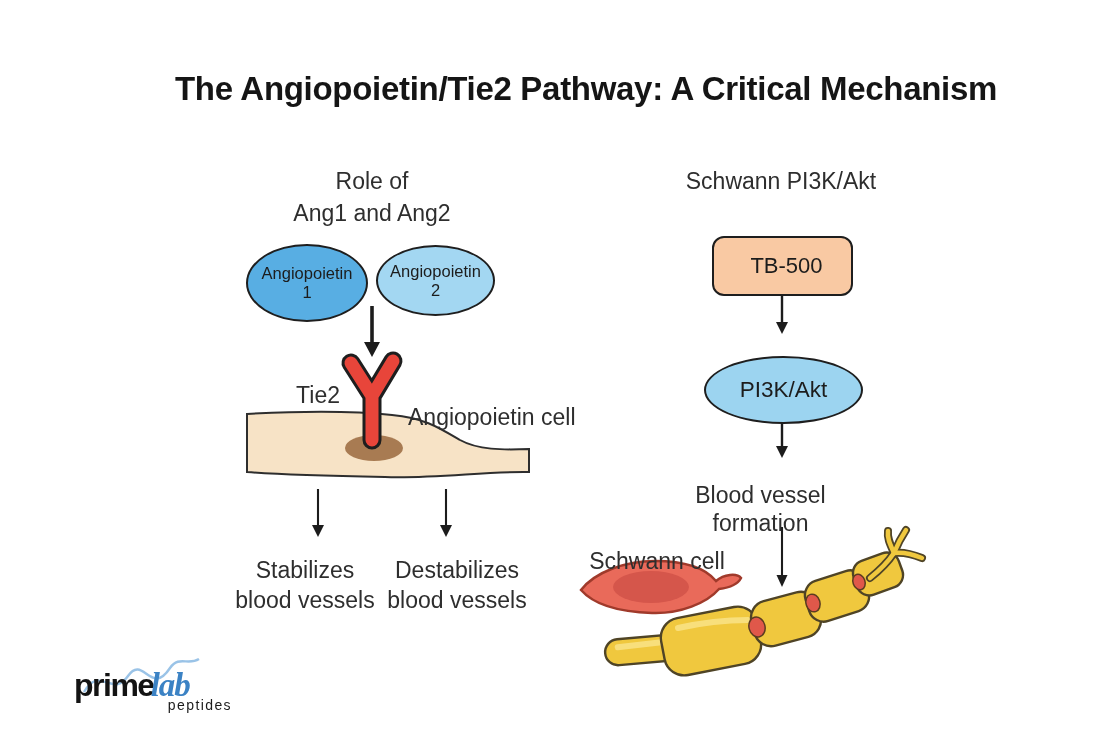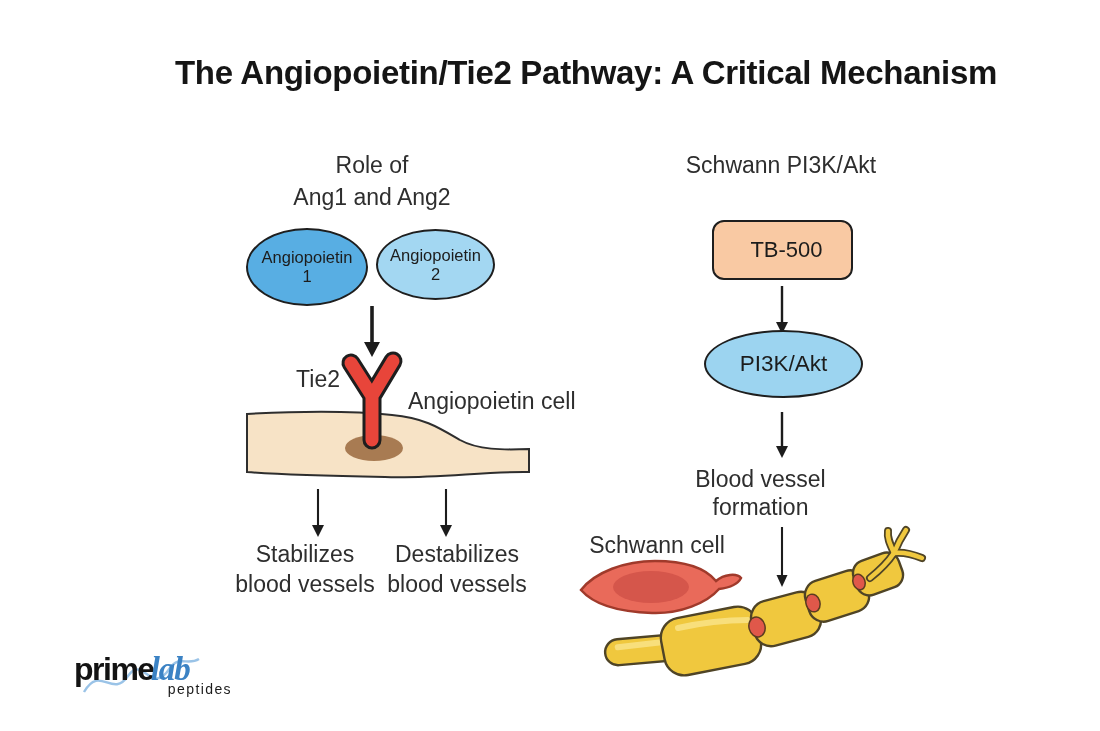--- a/index.html
+++ b/index.html
@@ -1,20 +1,20 @@
 <!DOCTYPE html>
 <html style="--ang1: #58aee3; --ang2: #a3d7f2; --pi3k: #9cd4f0; --tb500: #f9c9a3; --cell_band: #f7e3c6; --nucleus: #a87b52; --receptor_red: #e8453a; --schwann_body: #e96a5a; --schwann_nucleus: #d5564b; --schwann_outline: #a03a2b; --nerve_yellow: #f0c83e; --nerve_outline: #4f4426; --node_red: #e0584a; --outline_dark: #1e1e1e; --text: #2e2e2e; --logo_blue: #3b82c4; --logo_script: #8fbce4;"><head>
 <meta charset="utf-8">
 <style>
   html,body{margin:0;padding:0;background:#fff;}
   #canvas{
     position:relative;width:1100px;height:731px;background:#ffffff;
     font-family:"Liberation Sans",sans-serif;color:#2d2d2d;overflow:hidden;
   }
-  .abs{position:absolute;}
+  .abs{position:absolute;margin-top:16px;}
   svg.layer{position:absolute;left:0;top:0;width:1100px;height:731px;}
 
   .title{
     left:86px;top:54px;width:1000px;text-align:center;
     font-size:33px;font-weight:800;letter-spacing:-0.3px;color:#151515;
   }
   .heading{font-size:23px;line-height:32px;text-align:center;color:#2e2e2e;}
   .lbl{font-size:23px;line-height:30px;color:#2e2e2e;}
   .ctr{text-align:center;}
   .rgt{text-align:right;}
@@ -23,21 +23,21 @@
     display:flex;flex-direction:column;align-items:center;justify-content:center;
     border:2.5px solid var(--outline_dark,#1e1e1e);box-sizing:border-box;color:#1c1c1c;
   }
   .ellipse{border-radius:50%;}
   .node-ang1{left:246px;top:228px;width:122px;height:78px;background:var(--ang1,#58aee3);
     font-size:16.5px;line-height:19px;}
   .node-ang2{left:376px;top:229px;width:119px;height:71px;background:var(--ang2,#a3d7f2);
     font-size:16.5px;line-height:19px;}
   .node-tb500{left:712px;top:220px;width:141px;height:60px;border-radius:12px;
     background:var(--tb500,#f9c9a3);font-size:22px;padding-left:8px;}
-  .node-pi3k{left:704px;top:330px;width:159px;height:68px;background:var(--pi3k,#9cd4f0);
+  .node-pi3k{left:704px;top:340px;width:159px;height:68px;background:var(--pi3k,#9cd4f0);
     font-size:22.5px;}
 
   
   .stroke-bold{stroke:#1c1c1c;stroke-width:3.6;fill:none;}
   .stroke-thin{stroke:#1c1c1c;stroke-width:2.4;fill:none;}
   .stroke-xthin{stroke:#1c1c1c;stroke-width:2.1;fill:none;}
   .ah{fill:#1c1c1c;stroke:none;}
   .y-outline{stroke:var(--outline_dark,#1e1e1e);stroke-width:19;fill:none;
     stroke-linecap:round;stroke-linejoin:round;}
   .y-fill{stroke:var(--receptor_red,#e8453a);stroke-width:13;fill:none;

